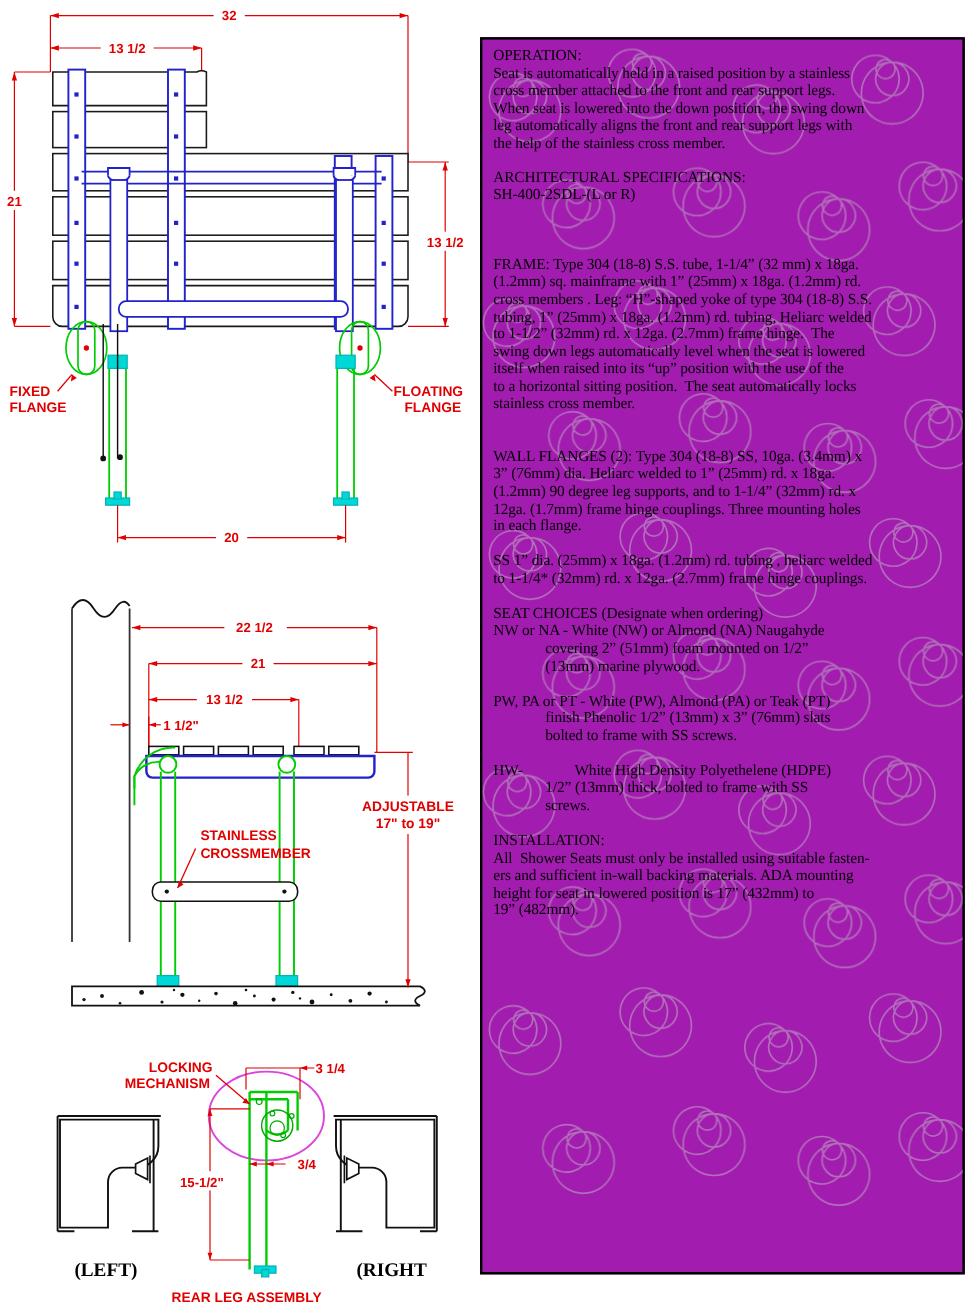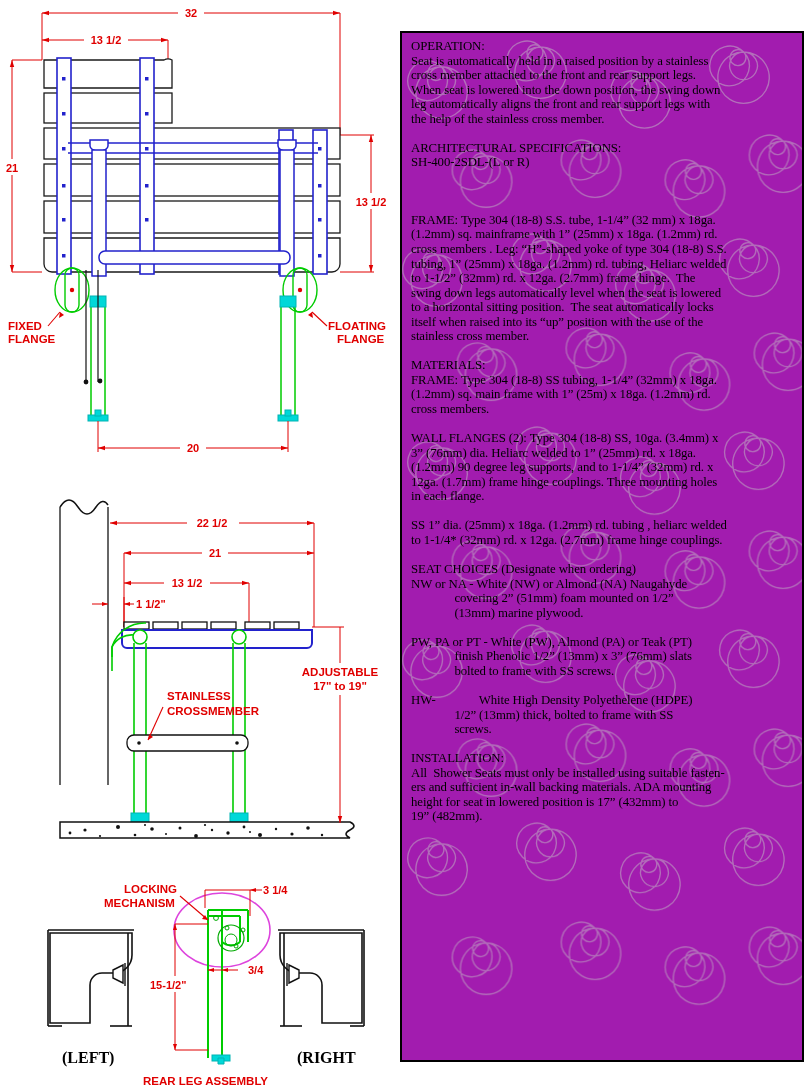--- a/index.html
+++ b/index.html
@@ -482,31 +482,25 @@
           <div class="ln"><span class="u">SH-400-2SDL-(L or R)</span></div>
         </div>
         <div class="gap big"></div>
         <div class="blk">
           <div class="ln">FRAME: Type 304 (18-8) S.S. tube, 1-1/4” (32 mm) x 18ga.</div>
           <div class="ln">(1.2mm) sq. mainframe with 1” (25mm) x 18ga. (1.2mm) rd.</div>
           <div class="ln">cross members . Leg: “H”-shaped yoke of type 304 (18-8) S.S.</div>
           <div class="ln">tubing, 1” (25mm) x 18ga. (1.2mm) rd. tubing, Heliarc welded</div>
           <div class="ln">to 1-1/2” (32mm) rd. x 12ga. (2.7mm) frame hinge.  The</div>
           <div class="ln">swing down legs automatically level when the seat is lowered</div>
+          <div class="ln">itself when raised into its “up” position with the use of the</div>
           <div class="ln">to a horizontal sitting position.  The seat automatically locks</div>
-          <div class="ln">itself when raised into its “up” position with the use of the</div>
           <div class="ln">stainless cross member.</div>
         </div>
         <div class="gap"></div>
-        <div class="blk">
-          <div class="ln">MATERIALS:</div>
-          <div class="ln">FRAME: Type 304 (18-8) SS tubing, 1-1/4” (32mm) x 18ga.</div>
-          <div class="ln">(1.2mm) sq. main frame with 1” (25m) x 18ga. (1.2mm) rd.</div>
-          <div class="ln">cross members.</div>
-        </div>
         <div class="gap"></div>
         <div class="blk">
           <div class="ln">WALL FLANGES (2): Type 304 (18-8) SS, 10ga. (3.4mm) x</div>
           <div class="ln">3” (76mm) dia. Heliarc welded to 1” (25mm) rd. x 18ga.</div>
           <div class="ln">(1.2mm) 90 degree leg supports, and to 1-1/4” (32mm) rd. x</div>
           <div class="ln">12ga. (1.7mm) frame hinge couplings. Three mounting holes</div>
           <div class="ln">in each flange.</div>
         </div>
         <div class="gap"></div>
         <div class="blk">

